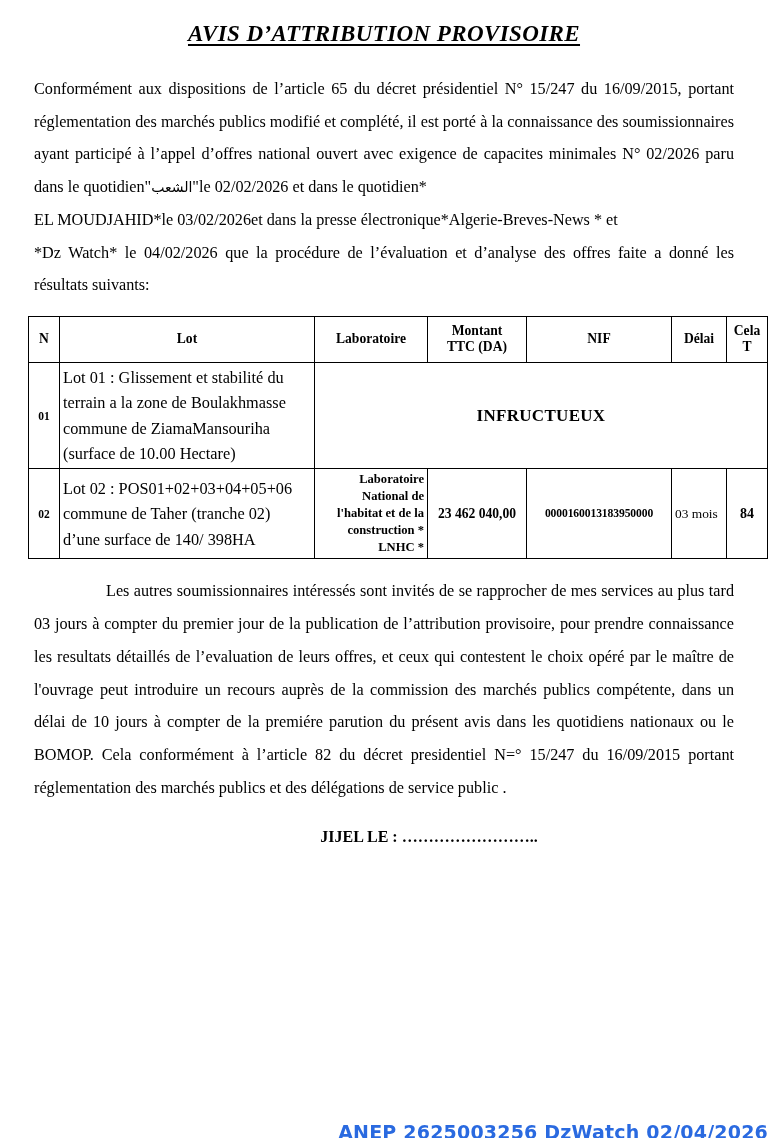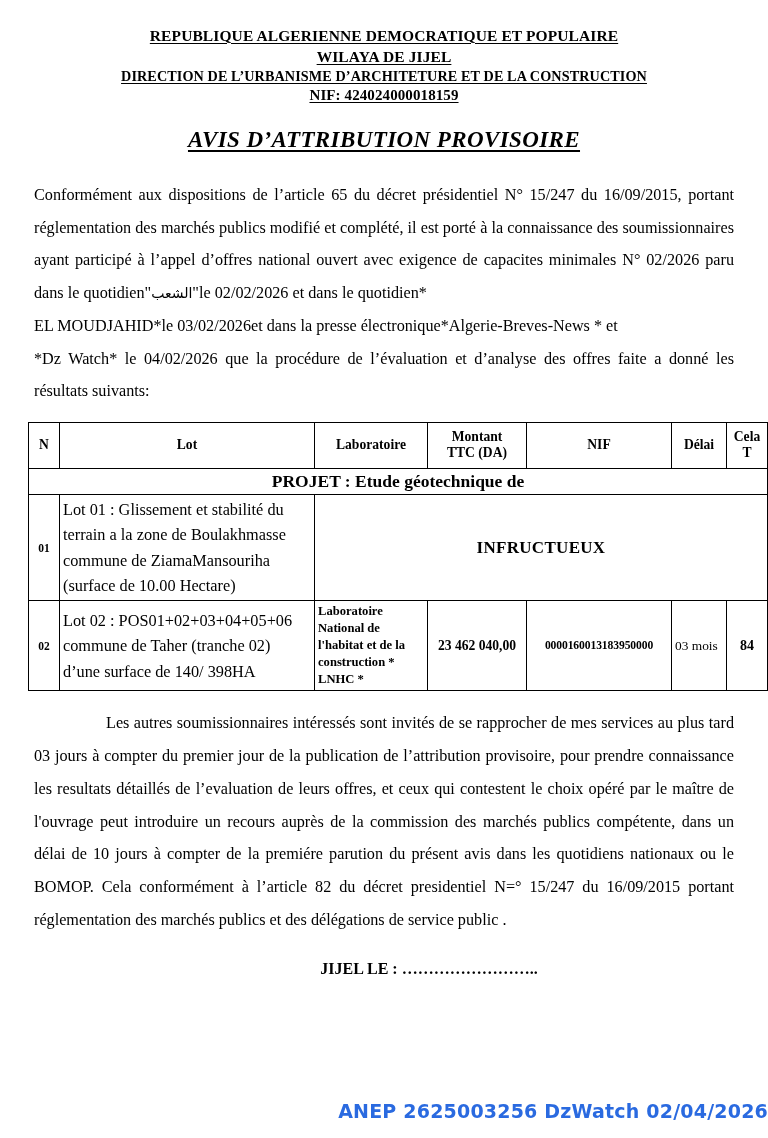--- a/index.html
+++ b/index.html
@@ -111,21 +111,21 @@
     font-weight: bold;
     font-size: 11.5px;
   }
   td.c-lot {
     font-size: 16.3px;
     line-height: 1.56;
     text-align: left;
     padding: 4px 4px 4px 6px;
   }
   td.c-labo {
-    text-align: left;
+    text-align: right;
     font-weight: bold;
     font-size: 12.6px;
     line-height: 1.35;
     padding: 4px 2px;
     font-family: Liberation Serif, serif;
   }
   td.c-montant {
     text-align: center;
     font-weight: bold;
     font-size: 13.6px;
@@ -199,26 +199,20 @@
     font-size: 19px;
     color: #2a6ae0;
     letter-spacing: 0.2px;
   }
 </style>
 </head>
 <body>
 
 <div class="page">
 
-  <div class="header">
-    <span class="header-line l1">REPUBLIQUE ALGERIENNE DEMOCRATIQUE ET POPULAIRE</span>
-    <span class="header-line l2">WILAYA DE JIJEL</span>
-    <span class="header-line l3">DIRECTION DE L’URBANISME D’ARCHITETURE ET DE LA CONSTRUCTION</span>
-    <span class="header-line l4">NIF: 424024000018159</span>
-  </div>
 
   <div class="doc-title">AVIS D’ATTRIBUTION PROVISOIRE</div>
 
   <div class="body-wrap">
     <p class="para"><span>Conformément aux dispositions de l’article 65 du décret    présidentiel N° 15/247 du 16/09/2015, portant réglementation des  marchés publics modifié et complété, il est porté à la connaissance  des soumissionnaires   ayant participé  à l’appel d’offres national ouvert avec exigence de capacites minimales N° 02/2026 paru dans le quotidien"</span><span class="ar">الشعب</span><span>"le 02/02/2026 et dans le quotidien*</span></p>
     <p class="para nojustify">EL MOUDJAHID*le 03/02/2026et dans la presse électronique*Algerie-Breves-News * et</p>
     <p class="para">*Dz Watch* le 04/02/2026 que  la  procédure de l’évaluation et d’analyse des offres faite a donné les résultats suivants:</p>
   </div>
 
   <div class="table-wrap">
@@ -235,23 +229,20 @@
           <th class="h-nif">NIF</th>
           <th class="h-delai">Délai</th>
           <th class="h-note">
             <span>Cela</span><br>
             <span>T</span>
           </th>
         </tr>
       </thead>
       <tbody>
         <tr>
-          <td class="projet-row" colspan="7">PROJET : Etude géotechnique de</td>
-        </tr>
-        <tr>
           <td class="c-num">01</td>
           <td class="c-lot">Lot 01 : Glissement et stabilité du terrain a la zone de Boulakhmasse commune de ZiamaMansouriha (surface de 10.00 Hectare)</td>
           <td class="infructueux" colspan="5">INFRUCTUEUX</td>
         </tr>
         <tr>
           <td class="c-num">02</td>
           <td class="c-lot">Lot 02 : POS01+02+03+04+05+06 commune de Taher (tranche 02) d’une surface de 140/ 398HA</td>
           <td class="c-labo">Laboratoire National de l'habitat et de la construction * LNHC *</td>
           <td class="c-montant">23 462 040,00</td>
           <td class="c-nif">0000160013183950000</td>

